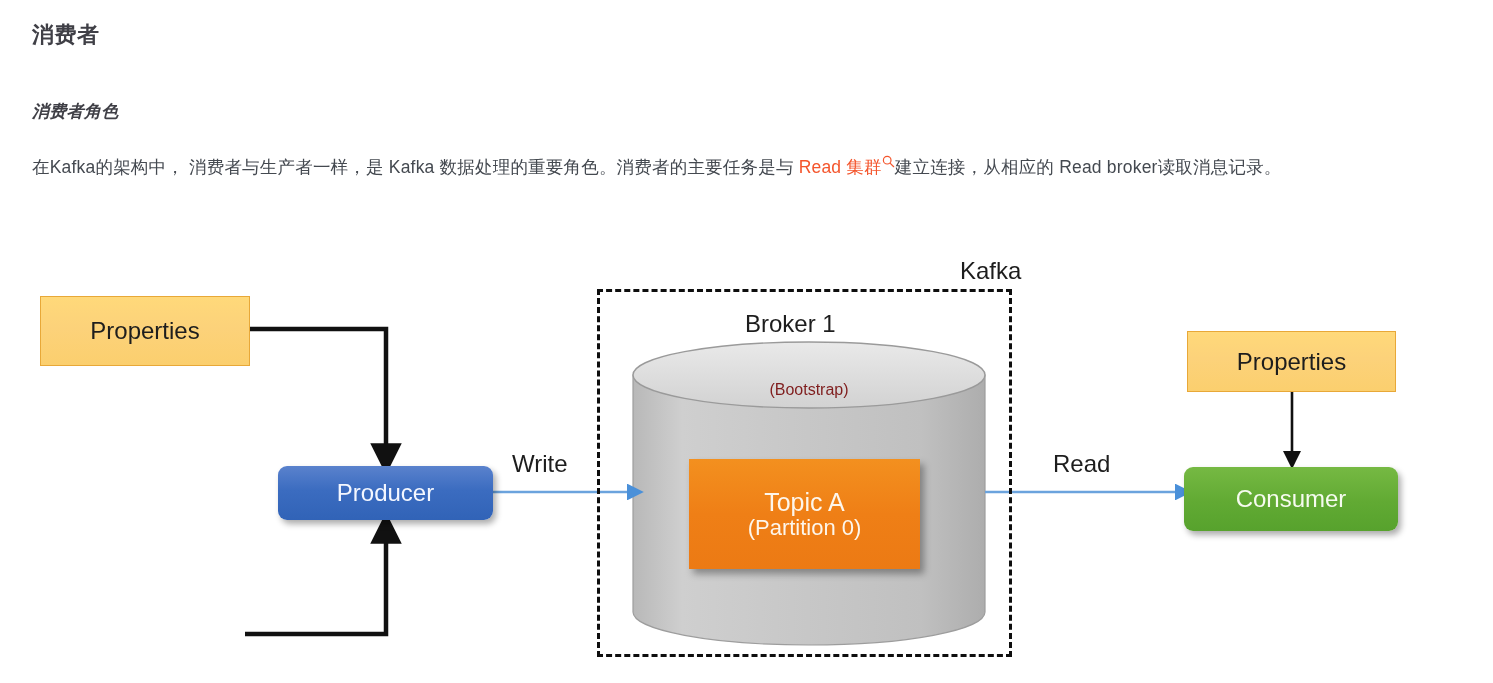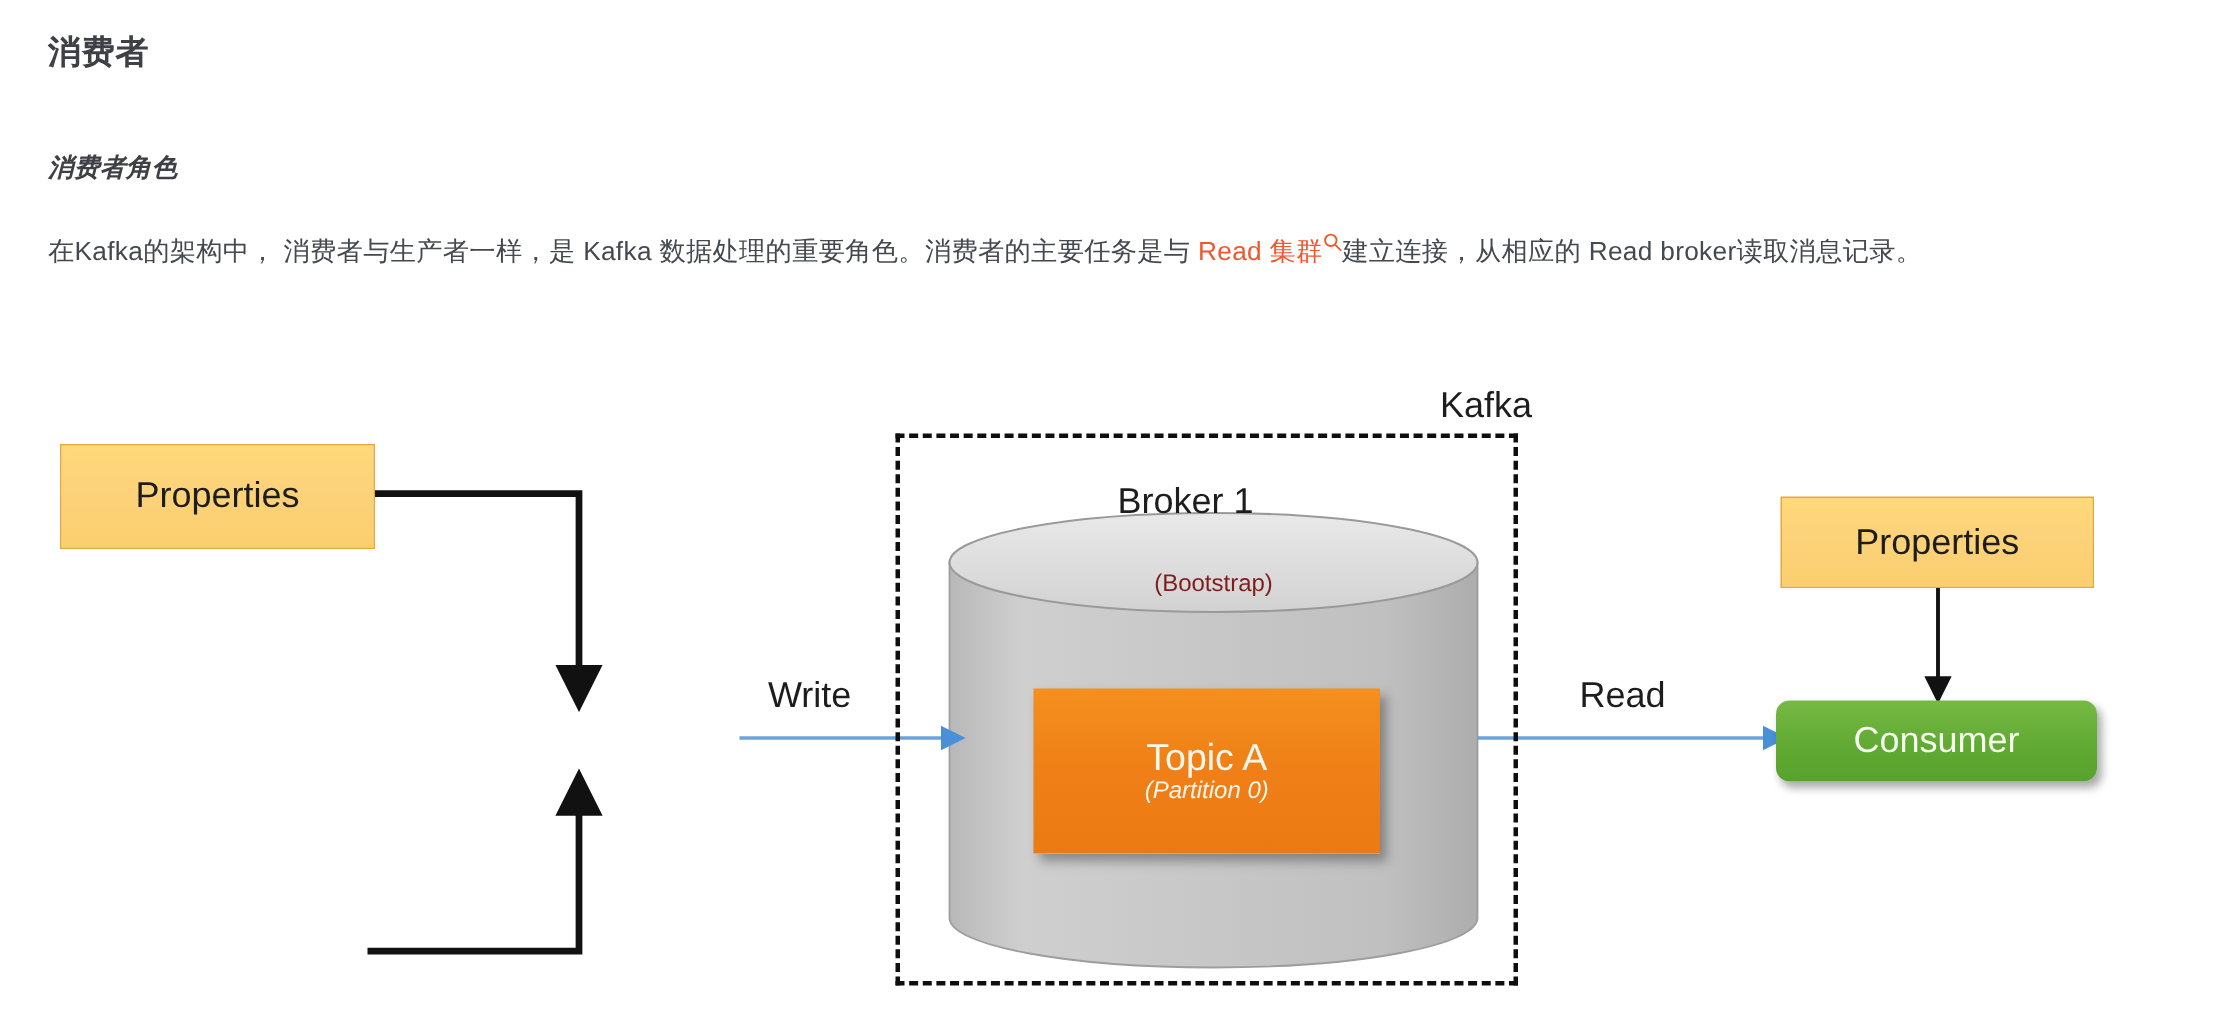--- a/index.html
+++ b/index.html
@@ -124,21 +124,21 @@
   }
   
   .box-topic {
     background: linear-gradient(180deg, #f3901f 0%, #ef7f16 50%, #ec7a14 100%);
     color: #fdf6ec;
     flex-direction: column;
     line-height: 1.12;
     box-shadow: 4px 5px 7px rgba(0,0,0,0.34);
   }
   .box-topic .t1 { font-size: 25px; }
-  .box-topic .t2 { font-size: 16px; font-style: italic; }
+  .box-topic .t2 { font-size: 22px; }
 
   
   .kafka-frame {
     position: absolute;
     box-sizing: border-box;
     border: 3px dashed #0e0e0e;
     background: transparent;
   }
   .kafka-label {
     position: absolute;
@@ -212,34 +212,35 @@
 
     <path d="M 985 492 L 1182 492" fill="none" stroke="#6ba3dd" stroke-width="2.4" marker-end="url(#arrBlue)"></path>
 
     <path d="M 1292 392 L 1292 460" fill="none" stroke="#111111" stroke-width="2.6" marker-end="url(#arrBlack)"></path>
   </svg>
 
   <div class="kafka-frame" style="left:597px; top:289px; width:415px; height:368px;"></div>
 
   <div class="kafka-label" style="left:944px; top:257px;">Kafka</div>
 
-  <div class="plain-label" style="left:745px; top:310px;margin-top:11px;">Broker 1</div>
+  <div class="plain-label" style="left:745px; top:310px;">Broker 1</div>
 
   <div class="cyl-label" style="left:633px; top:381px; width:352px;">(Bootstrap)</div>
 
   <div class="node box-topic" style="left:689px; top:459px; width:231px; height:110px;">
     <span class="t1">Topic A</span>
     <span class="t2">(Partition 0)</span>
   </div>
 
   <div class="node box-prop" style="left:40px; top:296px; width:210px; height:70px;">Properties</div>
 
 
+  <div class="node box-producer" style="left:278px; top:466px; width:215px; height:54px;">Producer</div>
 
   <div class="plain-label" style="left:512px; top:450px;">Write</div>
 
   <div class="plain-label" style="left:1053px; top:450px;">Read</div>
 
   <div class="node box-prop" style="left:1187px; top:331px; width:209px; height:61px;">Properties</div>
 
-  <div class="node box-consumer" style="left:1184px; top:467px; width:214px; height:54px;">Consumer</div>
+  <div class="node box-consumer" style="left:1184px; top:467px; width:214px; height:64px;">Consumer</div>
 
 </div>
 
 </body></html>

